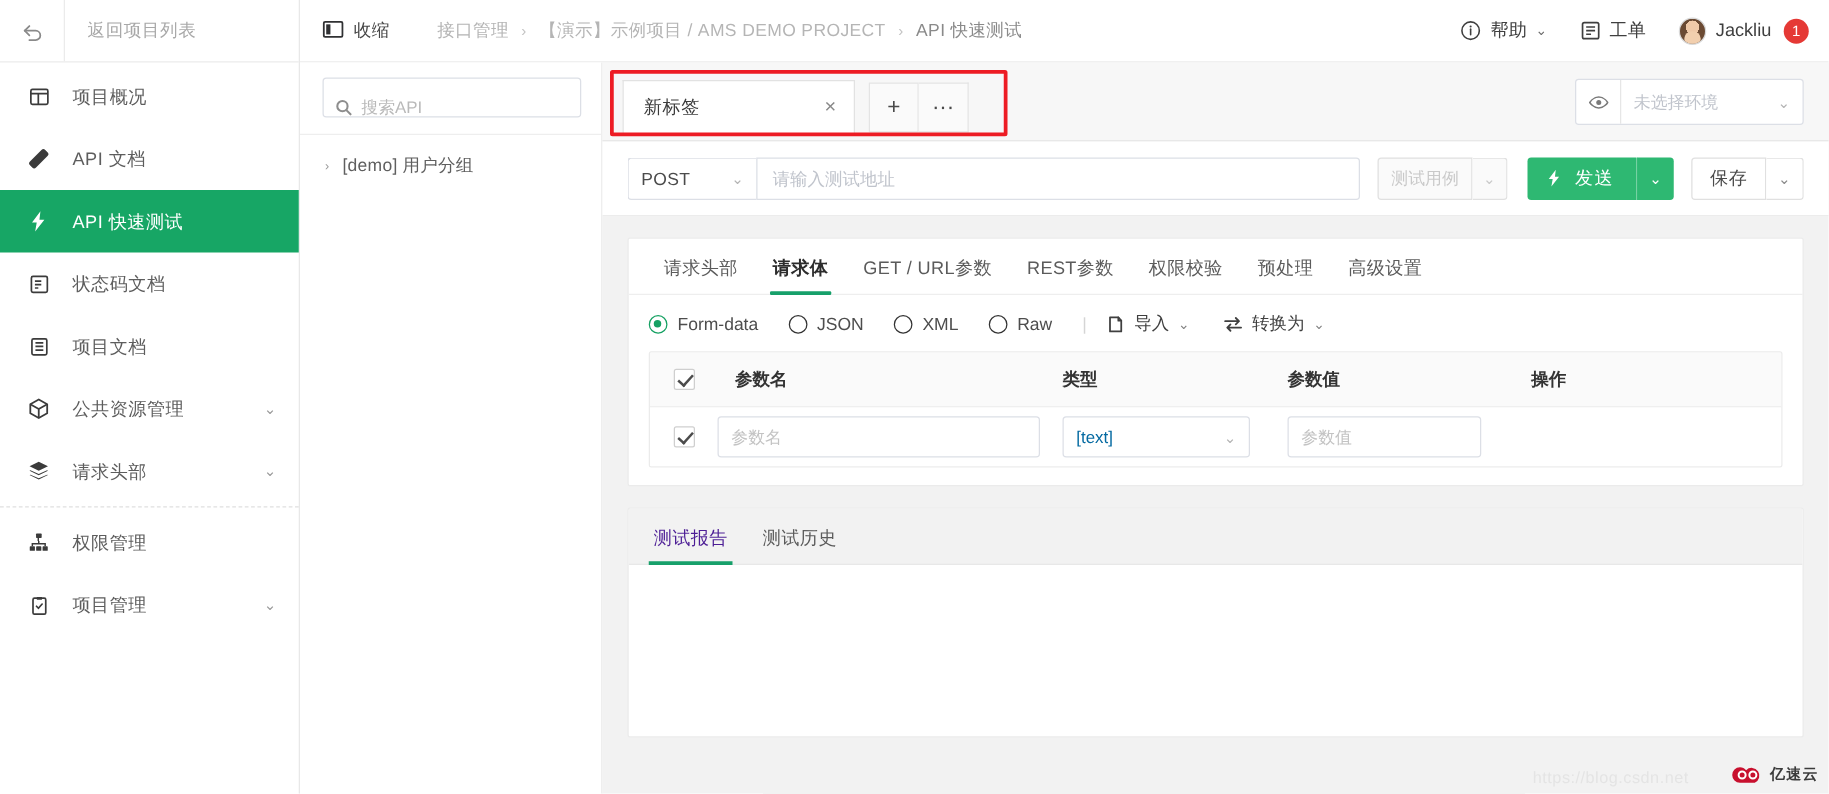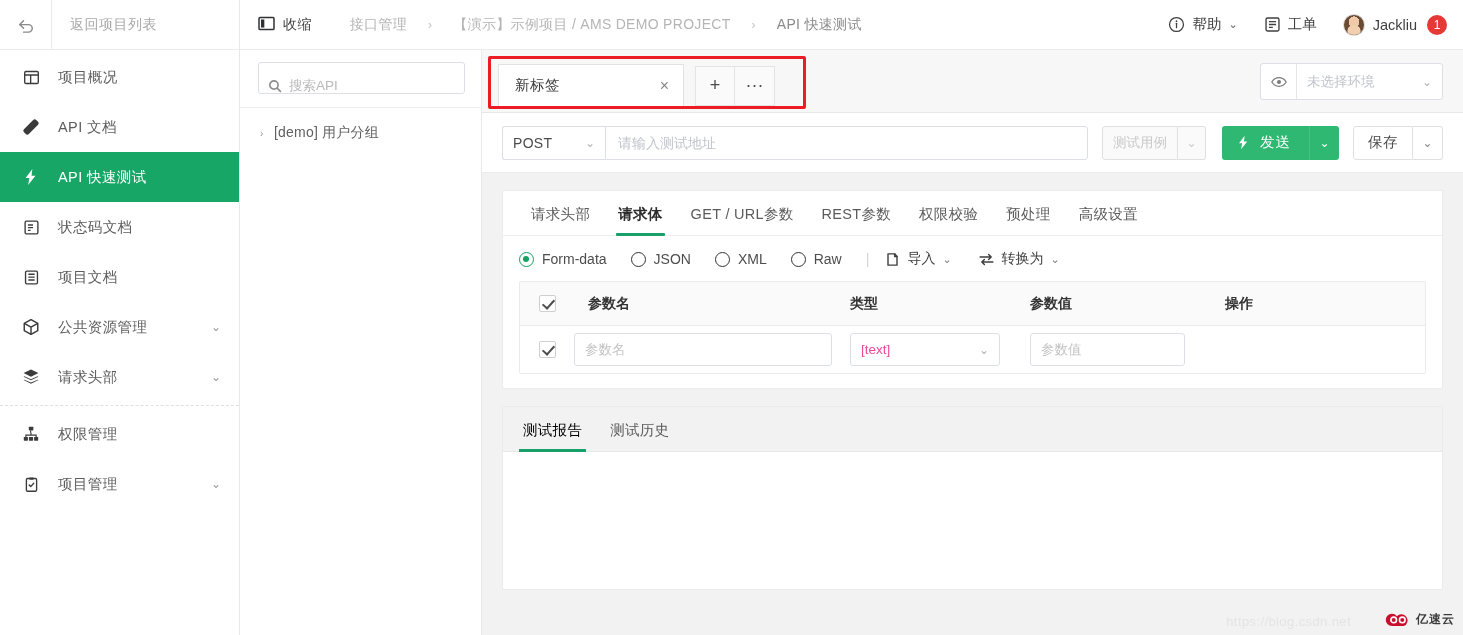--- a/index.html
+++ b/index.html
@@ -57,21 +57,21 @@
   
   .main { flex: 1; display: flex; flex-direction: column; min-width: 0; position: relative; }
   .topbar {
     height: 50px; flex: 0 0 50px;
     border-bottom: 1px solid #ebebeb;
     display: flex; align-items: center; padding: 0 16px 0 18px;
     background: #fff;
   }
   .collapse-btn { display: flex; align-items: center; cursor: pointer; color: #303133; }
   .collapse-btn .lbl { margin-left: 8px; font-size: 14px; color: #454545; letter-spacing:.4px;}
-  .breadcrumb { display: flex; align-items: center; margin-left: 38px; color: #b5b5b5; font-size: 14px; letter-spacing: .3px; gap: 11px; }
+  .breadcrumb { display: flex; align-items: center; margin-left: 38px; color: #b5b5b5; font-size: 14px; letter-spacing: .3px; }
   .breadcrumb .crumb { cursor: pointer; }
   .breadcrumb .sep { margin: 0 10px; font-size: 12px; color: #c3c3c3; }
   .breadcrumb .crumb.last { color: #8a8a8a; }
   .topbar-right { margin-left: auto; display: flex; align-items: center; gap: 26px; }
   .tb-item { display: flex; align-items: center; cursor: pointer; color: #3f3f3f; font-size: 14.5px; }
   .tb-item .tb-ico { margin-right: 7px; display: flex; align-items: center; }
   .tb-item .caret { margin-left: 7px; font-size: 11px; color: #666; }
   .avatar {
     width: 22px; height: 22px; border-radius: 50%; margin-right: 8px;
     background: radial-gradient(circle at 50% 34%, #f0c9a8 0 32%, #6b4a33 33% 100%);
@@ -264,31 +264,31 @@
     height: 33px; border: 1px solid #dcdfe6; border-radius: 3px; background: #fff;
     padding: 0 10px; font-size: 13.5px; color: #606266; outline: 0; width: 100%;
     font-family: inherit;
   }
   .ip::placeholder { color: #c3c3c3; }
   .pt-row .col-name { padding-right: 18px; }
   .pt-row .col-type .sel {
     height: 33px; border: 1px solid #dcdfe6; border-radius: 3px; background: #fff;
     display: flex; align-items: center; padding: 0 10px; width: 150px; cursor: pointer;
   }
-  .pt-row .col-type .sel .sv { flex: 1; font-size: 13.5px; color: #ec4899; }
+  .pt-row .col-type .sel .sv { flex: 1; font-size: 13.5px; color: #0369a1; }
   .pt-row .col-type .sel .sc { color: #b3b3b3; font-size: 12px; }
   .pt-row .col-val .ip { width: 155px; }
 
   .card.report { margin-top: 17px; height: 184px; overflow: hidden; }
   .rep-tabs {
     height: 45px; display: flex; align-items: flex-end; background: #f2f2f2;
     border-bottom: 1px solid #e8e8e8; padding-left: 6px;
   }
   .rep-tab { padding: 0 14px 11px 14px; font-size: 14.5px; color: #5b5b5b; cursor: pointer; position: relative; letter-spacing:.3px;}
-  .rep-tab.active { color: #000000; }
+  .rep-tab.active { color: #4c1d95; }
   .rep-tab.active::after {
     content: ""; position: absolute; left: 10px; right: 10px; bottom: -1px;
     height: 3px; background: #17a06a;
   }
   .rep-body { background: #fff; height: 138px; position: relative; }
   .rep-empty {
     position: absolute; left: 0; right: 0; top: 60px;
     text-align: center; color: #a7a7a7; font-size: 14px; letter-spacing: .4px;
   }
   .rep-ghost { position: absolute; left: 0; right: 0; top: 90px; display: flex; justify-content: center; gap: 10px; }

